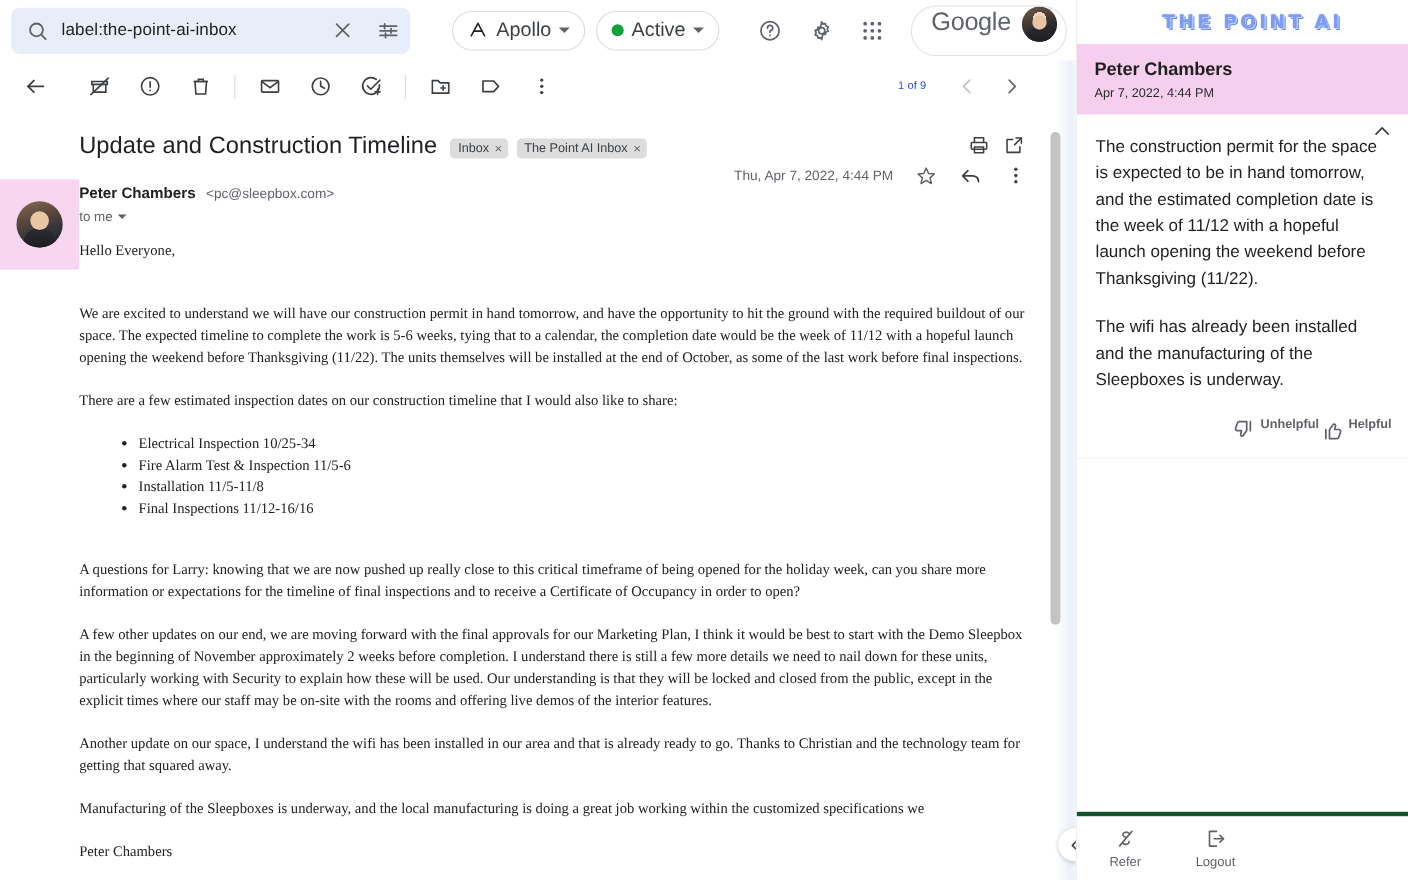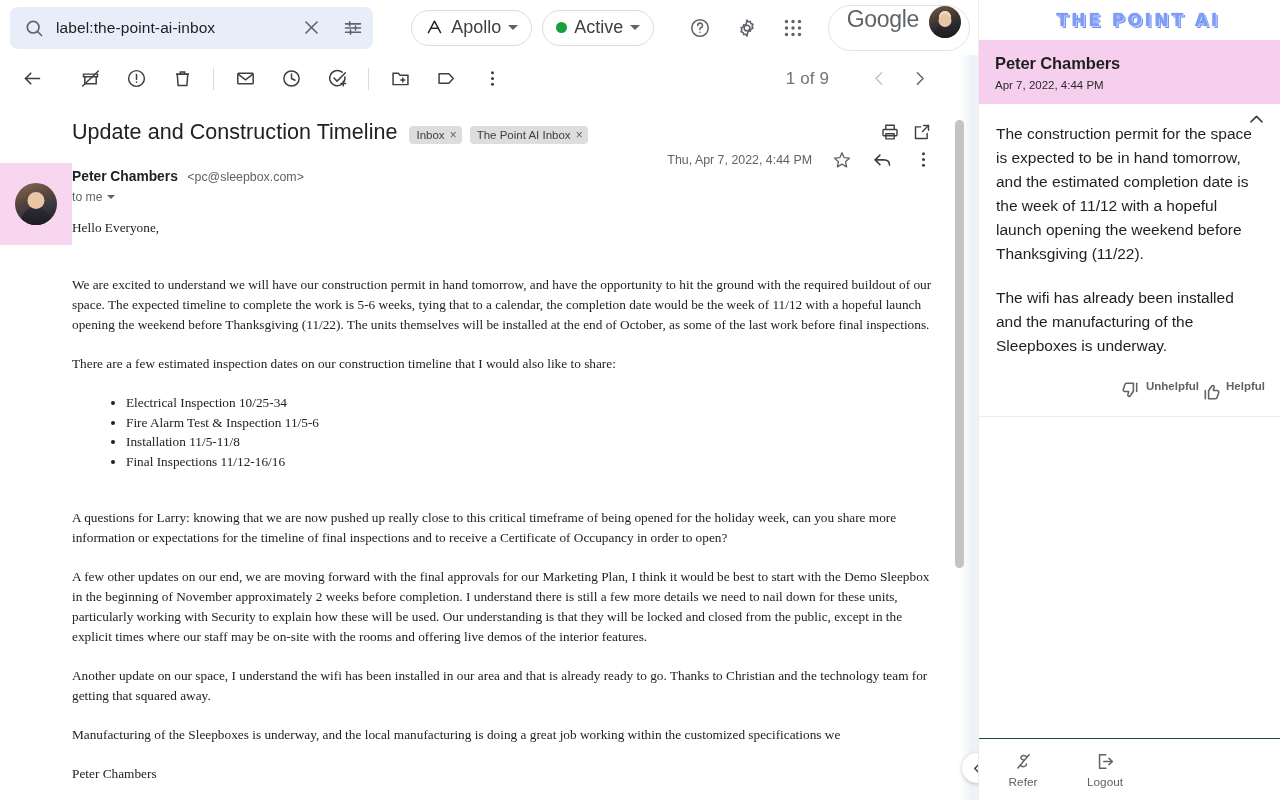--- a/index.html
+++ b/index.html
@@ -51,21 +51,21 @@
   .avatar::before {
     content: ""; position: absolute; left: 50%; top: 26%; width: 13px; height: 13px;
     transform: translateX(-50%); border-radius: 50%; background: #e7c4a3; z-index: 2;
   }
 
   
   .toolbar { height: 47px; display: flex; align-items: center; padding-left: 10px; gap: 2px; position: relative; }
   .tbtn { width: 44px; height: 40px; display: flex; align-items: center; justify-content: center; border-radius: 50%; }
   .tsep { width: 1px; height: 22px; background: #dadce0; margin: 0 7px; }
   .pager { position: absolute; right: 42px; display: flex; align-items: center; gap: 6px; }
-  .pager .ptxt { font-size: 17px; color: #737373; margin-right: 27px; letter-spacing: .1px; }
+  .pager .ptxt { font-size: 10px; color: #1d4ed8; margin-right: 14px; letter-spacing: .1px; }
   .pbtn { width: 34px; height: 34px; display: flex; align-items: center; justify-content: center; }
 
   
   .subject-row { display: flex; align-items: center; padding: 18px 24px 0 72px; position: relative; }
   .subject { font-size: 21.5px; color: #202124; font-weight: 400; letter-spacing: .05px; }
   .labels { display: flex; gap: 8px; margin-left: 12px; padding-top: 5px; }
   .lbl {
     background: #ddddde; border-radius: 4px; height: 18px; display: flex; align-items: center;
     gap: 5px; padding: 0 5px 0 7px; font-size: 11.5px; color: #3c4043;
   }
@@ -120,21 +120,21 @@
   .card-head .nm { font-size: 16.5px; font-weight: 700; color: #1f1f1f; letter-spacing: -.1px; }
   .card-head .dt { font-size: 11.5px; color: #2b2b2b; margin-top: 6px; }
   .card-head .chev { position: absolute; right: 14px; top: 70px; }
   .card-body { background: #fff; padding: 18px 17px 0 17px; flex: none; }
   .card-body p { font-size: 15.5px; line-height: 24px; color: #1f1f1f; margin: 0 0 20px 0; }
   .feedback { display: flex; justify-content: flex-end; gap: 24px; padding: 2px 24px 14px 0; background: #fff; }
   .fb { display: flex; flex-direction: row; align-items: flex-start; gap: 4px; width: 56px; font-weight: bold; }
   .fb span { font-size: 11.5px; color: #5f6368; }
   .panel-sep { height: 1px; background: #ececec; }
   .panel-fill { flex: 1; background: #fff; }
-  .panel-foot { height: 62px; border-top: 1px solid #14532d; display: flex; align-items: center; gap: 26px; padding-left: 16px; }
+  .panel-foot { height: 62px; border-top: 4px solid #14532d; display: flex; align-items: center; gap: 26px; padding-left: 16px; }
   .ft { display: flex; flex-direction: column; align-items: center; gap: 3px; width: 56px; }
   .ft span { font-size: 11.8px; color: #5f6368; }
 </style>
 </head>
 <body>
 
 <div class="app">
 
   <div class="mail">
 

